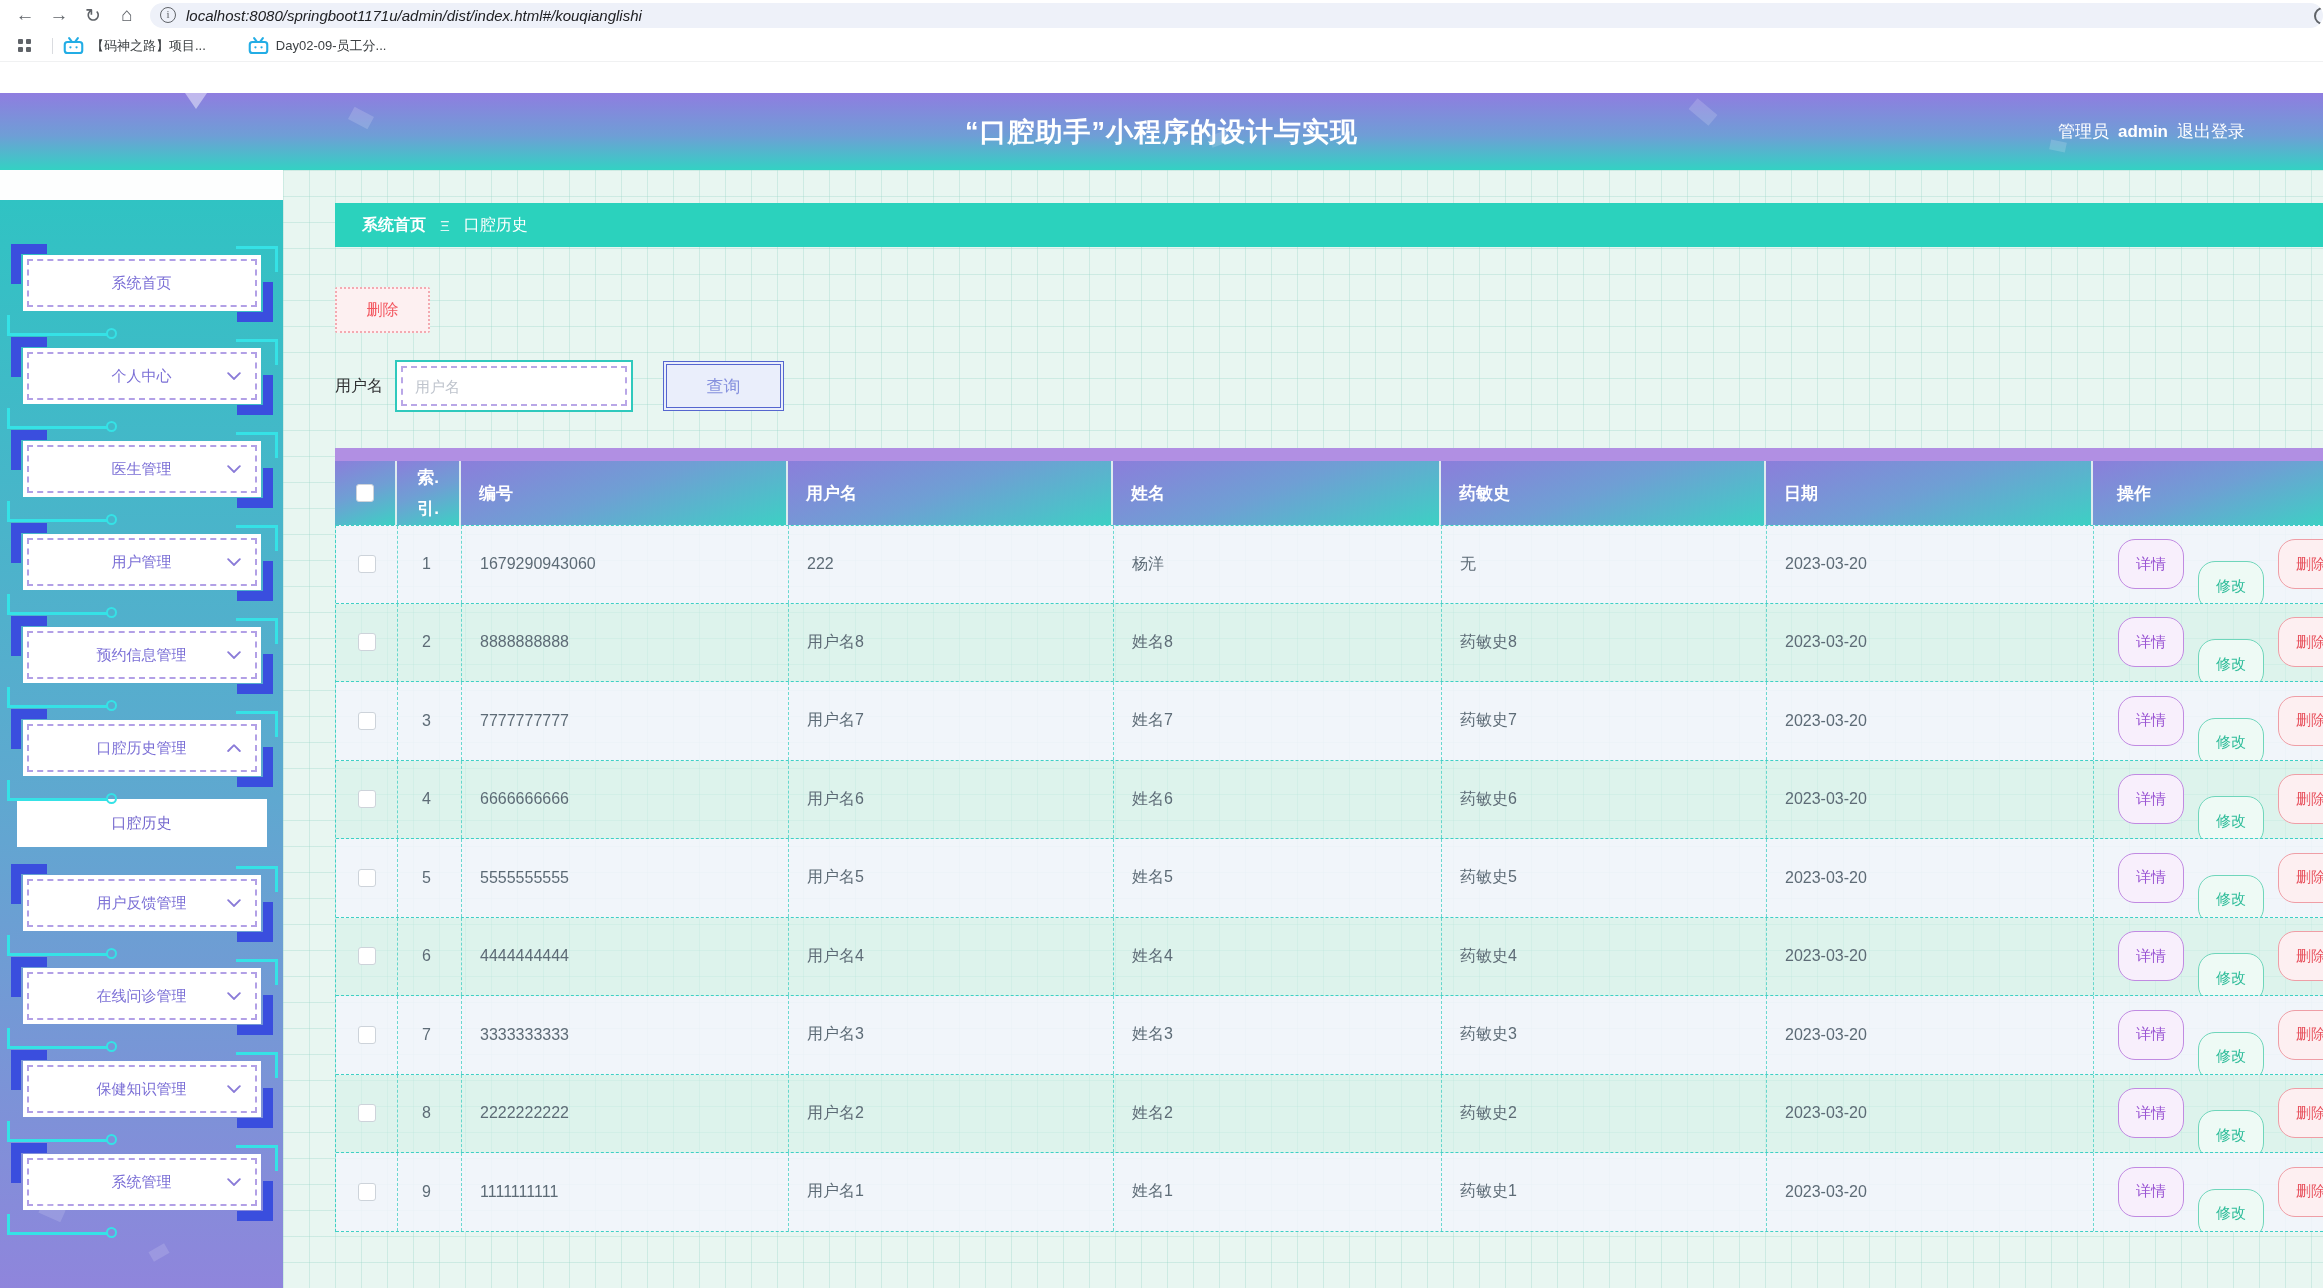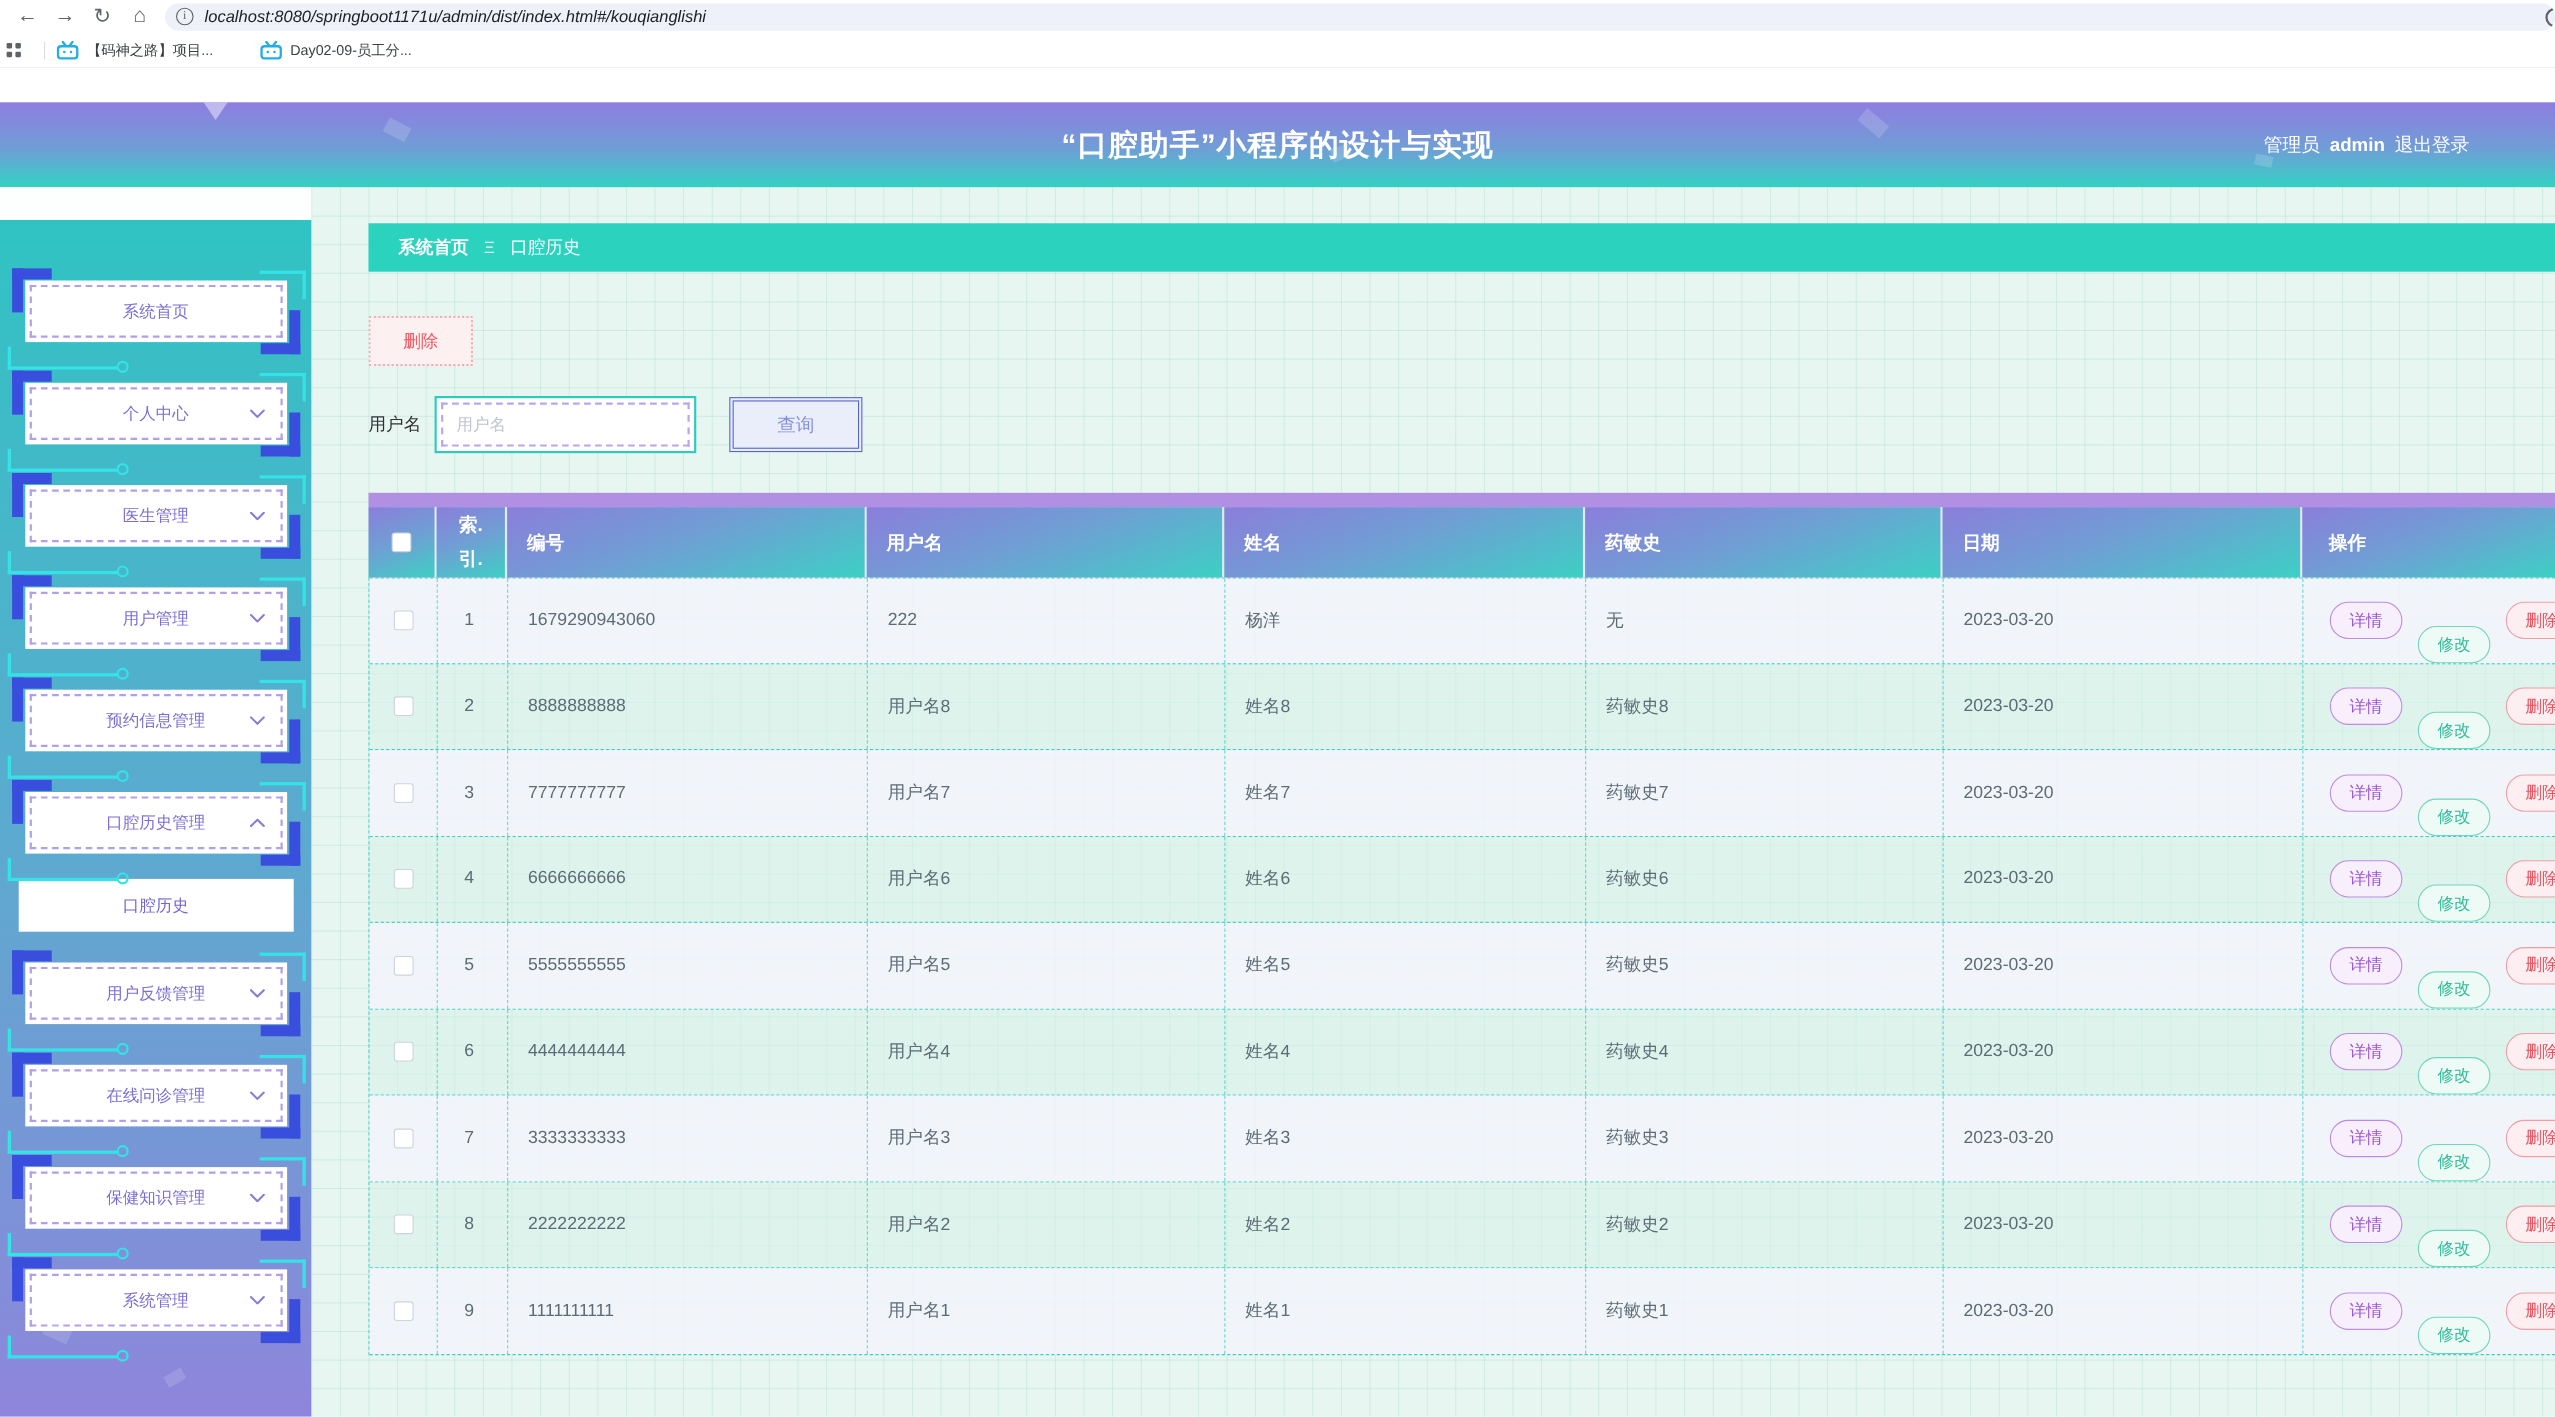--- a/index.html
+++ b/index.html
@@ -8,21 +8,21 @@
 
   
   .browser-toolbar { height:30px; display:flex; align-items:center; background:#fff; padding-left:8px; }
   .nav-icon { width:34px; text-align:center; font-size:19px; color:#5f6368; cursor:pointer; flex:none; }
   .url-pill { flex:1; height:25px; margin-left:6px; background:#eef1f9; border-radius:13px;
               display:flex; align-items:center; padding:0 10px; position:relative; overflow:hidden; }
   .info-icon { width:16px; height:16px; border:1.6px solid #5f6368; border-radius:50%; color:#5f6368;
                font-size:11px; line-height:13px; text-align:center; font-family:"Liberation Serif",serif; flex:none; }
   .url-text { margin-left:10px; font-size:15px; color:#202124; white-space:nowrap;font-style:italic; }
   .url-right-circle { position:absolute; right:-9px; top:4px; width:18px; height:18px; border:2px solid #5f6368; border-radius:50%; }
-  .bookmarks-bar { height:32px; display:flex; align-items:center; background:#fff; border-bottom:1px solid #f0f1f2; padding-left:4px; }
+  .bookmarks-bar { height:32px; display:flex; align-items:center; background:#fff; border-bottom:1px solid #f0f1f2; padding-left:16px; }
   .apps-icon { width:14px; height:14px; display:grid; grid-template-columns:5px 5px; grid-template-rows:5px 5px; gap:3px; margin:0 10px 0 2px; cursor:pointer; }
   .apps-icon i { background:#5f6368; border-radius:1px; }
   .bm-sep { width:1px; height:16px; background:#dadce0; margin:0 10px; }
   .bookmark { display:flex; align-items:center; margin-right:42px; cursor:pointer; }
   .bm-tv { width:21px; height:18px; margin-right:7px; flex:none; }
   .bm-label { font-size:13px; color:#3c4043; white-space:nowrap; }
 
   
   .white-gap { height:31px; background:#fff; }
   .app-header { height:77px; background:linear-gradient(180deg,#8f7de0 0%,#6f9ed6 55%,#33d2c3 100%);
@@ -118,21 +118,21 @@
   .tr:nth-child(odd)  { background:rgba(242,244,252,.85); }
   .tr:nth-child(even) { background:rgba(214,241,233,.6); }
   .td { display:flex; align-items:center; font-size:16px; color:#5d6b76;
         border-right:1px dashed rgba(61,205,194,.75); white-space:nowrap; }
   .td:last-child { border-right:none; }
   .td.col-bh,.td.col-ym,.td.col-xm,.td.col-yms,.td.col-rq { padding-left:18px; }
   .td.col-idx { padding-left:24px; }
   .td.col-check { justify-content:center; }
   .td.col-ops { padding-left:24px; gap:14px; }
   .checkbox { width:18px; height:18px; background:#fff; border:1px solid #cdd3da; border-radius:3px; cursor:pointer; flex:none; }
-  .pill { min-width:66px; height:34px; border-radius:17px; font-size:15px; cursor:pointer;
+  .pill { min-width:66px; height:50px; border-radius:17px; font-size:15px; cursor:pointer;
           font-family:inherit; flex:none; }
   .btn-detail { background:#f8effc; border:1.5px solid #c18ae2; color:#9a55d3; }
   .btn-edit   { background:#eefaf5; border:1.5px solid #6fd6bb; color:#2fbd9a;margin-top:44px; }
   .btn-del    { background:#fdeff1; border:1.5px solid #ef9ea6; color:#e8535f; }
 </style>
 </head>
 <body>
 
 <div class="screen">
 

